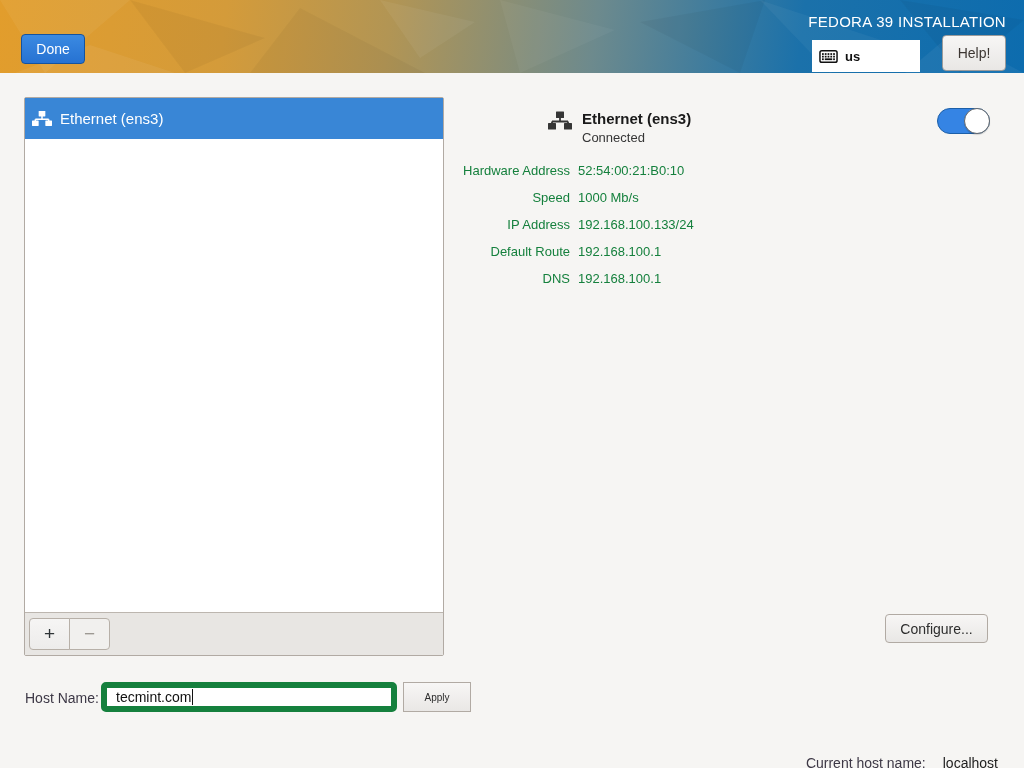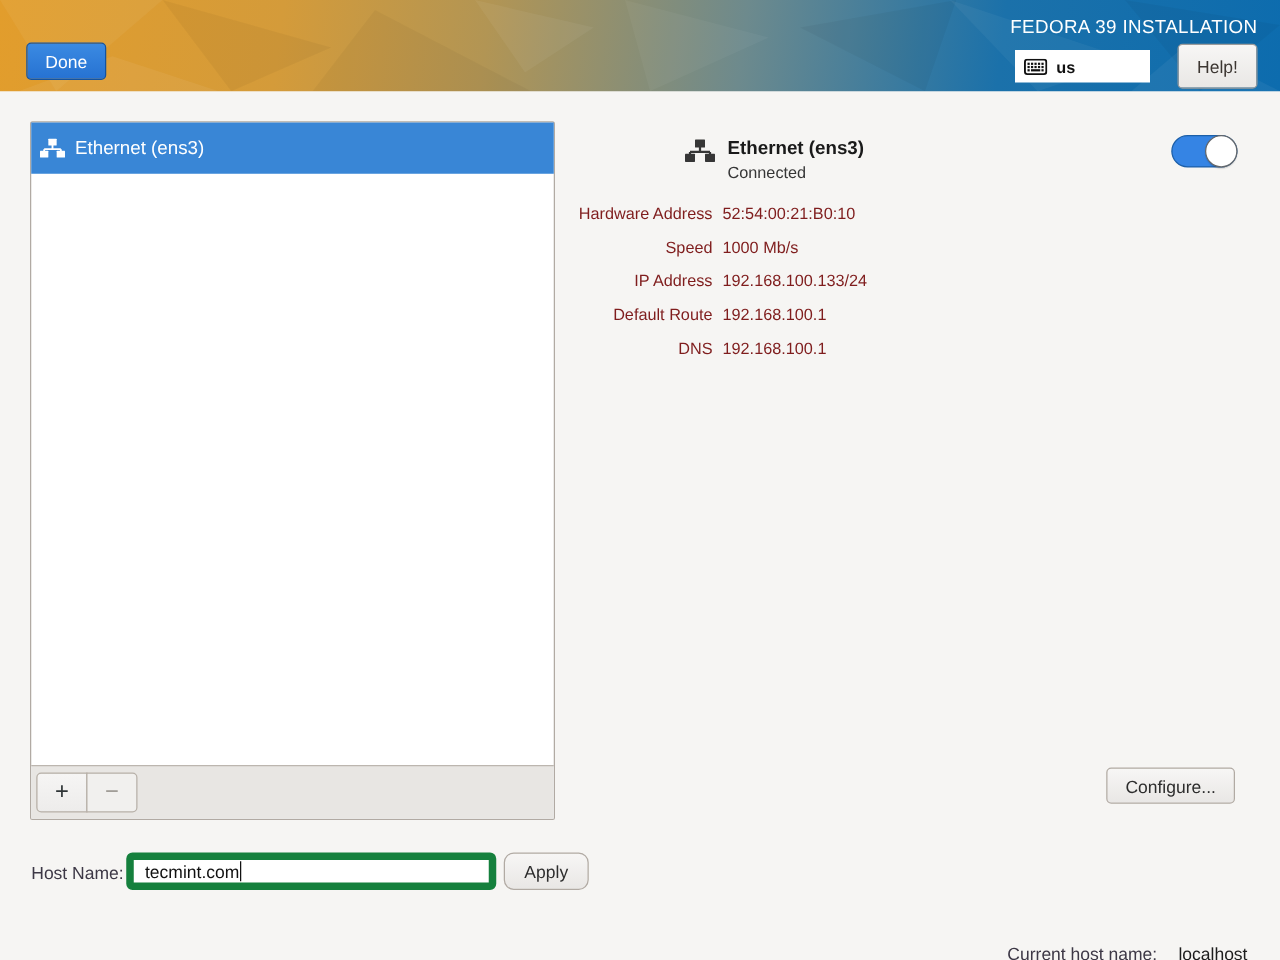--- a/index.html
+++ b/index.html
@@ -10,21 +10,21 @@
   
   .header { position:absolute; top:0; left:0; width:1024px; height:73px;
     background:linear-gradient(97deg,#e29d2c 0%,#d49b3a 22%,#b29554 38%,#6d8a8d 58%,#1b71aa 78%,#0d6cae 100%); }
   .header svg.pattern { position:absolute; inset:0; }
   .spoke-title { position:absolute; left:25px; top:13px; color:#ffffff; font-size:16px;
     font-weight:bold; letter-spacing:0.4px; }
   .done-btn { position:absolute; left:21px; top:34px; width:64px; height:30px;
     background:linear-gradient(to bottom,#3b8ae2,#2672d2); border:1px solid #14539f;
     border-radius:4px; color:#fff; font-size:14px; font-family:inherit; cursor:pointer; }
   .product-title { position:absolute; right:18px; top:13px; color:#ffffff; font-size:15px; letter-spacing:0.3px; }
-  .kb-box { position:absolute; right:104px; top:40px; width:108px; height:26px; background:#ffffff;
+  .kb-box { position:absolute; right:104px; top:40px; width:108px; height:32px; background:#ffffff;
     display:flex; align-items:center; gap:7px; padding-left:7px; color:#111; cursor:pointer; }
   .kb-box .kb-label { font-size:13px; font-weight:bold; }
   .help-btn { position:absolute; right:18px; top:35px; width:64px; height:36px;
     background:linear-gradient(to bottom,#f7f6f5,#e9e7e5); border:1px solid #9b9b9b;
     border-radius:4px; color:#3c3632; font-size:14px; font-family:inherit; cursor:pointer; }
 
   
   .device-frame { position:absolute; left:24px; top:97px; width:420px; height:559px;
     background:#ffffff; border:1px solid #b1aaa3; border-radius:2px; }
   .device-row { position:absolute; top:0; left:0; width:100%; height:41px; background:#3986d6;
@@ -47,37 +47,37 @@
   .details-header .txt { margin-left:10px; line-height:1.4; }
   .details-title { font-size:15px; font-weight:bold; color:#1a1a1a; }
   .details-status { font-size:13px; color:#363636; }
 
   .toggle { position:absolute; left:937px; top:108px; width:53px; height:26px; cursor:pointer; }
   .toggle .track { position:absolute; inset:0; background:#3584e4; border:1px solid #1c5fa8; border-radius:13px; }
   .toggle .knob { position:absolute; top:0px; right:0px; width:26px; height:26px; background:#ffffff;
     border:1px solid #63676b; border-radius:50%; box-shadow:0 1px 1px rgba(0,0,0,.15); }
 
   .detail-rows { position:absolute; left:450px; top:157px; }
-  .detail-row { display:flex; height:27px; align-items:center; font-size:13px; color:#7f1d1d; }
+  .detail-row { display:flex; height:27px; align-items:center; font-size:13px; color:#15803d; }
   .detail-row .lbl { width:120px; text-align:right; margin-right:8px; }
   .detail-row .val { text-align:left; }
 
   .configure-btn { position:absolute; left:885px; top:614px; width:103px; height:29px;
     background:linear-gradient(to bottom,#f7f6f5,#e9e7e5); border:1px solid #b1aaa3;
     border-radius:4px; color:#2d2d2d; font-size:14px; font-family:inherit; cursor:pointer; }
 
   
   .hostname-label { position:absolute; left:25px; top:690px; font-size:14px; color:#3d3846; }
   .hostname-input { position:absolute; left:101px; top:682px; width:296px; height:30px;
     background:#ffffff; border:6px solid #15803d; border-radius:5px; display:flex;
     align-items:center; padding-left:9px; font-size:14px; color:#111; cursor:text; }
   .caret { display:inline-block; width:0; height:16px; border-left:1.5px solid #111; margin-left:1px; }
   .apply-btn { position:absolute; left:403px; top:682px; width:68px; height:30px;
     background:linear-gradient(to bottom,#f7f6f5,#e9e7e5); border:1px solid #b1aaa3;
-    border-radius:8px; color:#2d2d2d; font-size:14px; font-family:inherit; cursor:pointer; }
+    border-radius:0; color:#2d2d2d; font-size:10px; font-family:inherit; cursor:pointer; }
   .current-host { position:absolute; right:26px; top:711px; display:flex; gap:17px; font-size:14px;margin-top:44px; }
   .current-host .lbl { color:#3d3846; }
   .current-host .val { color:#1d1d1d; }
 </style>
 </head>
 <body>
 
 <div id="screen">
 
   <div class="header">

